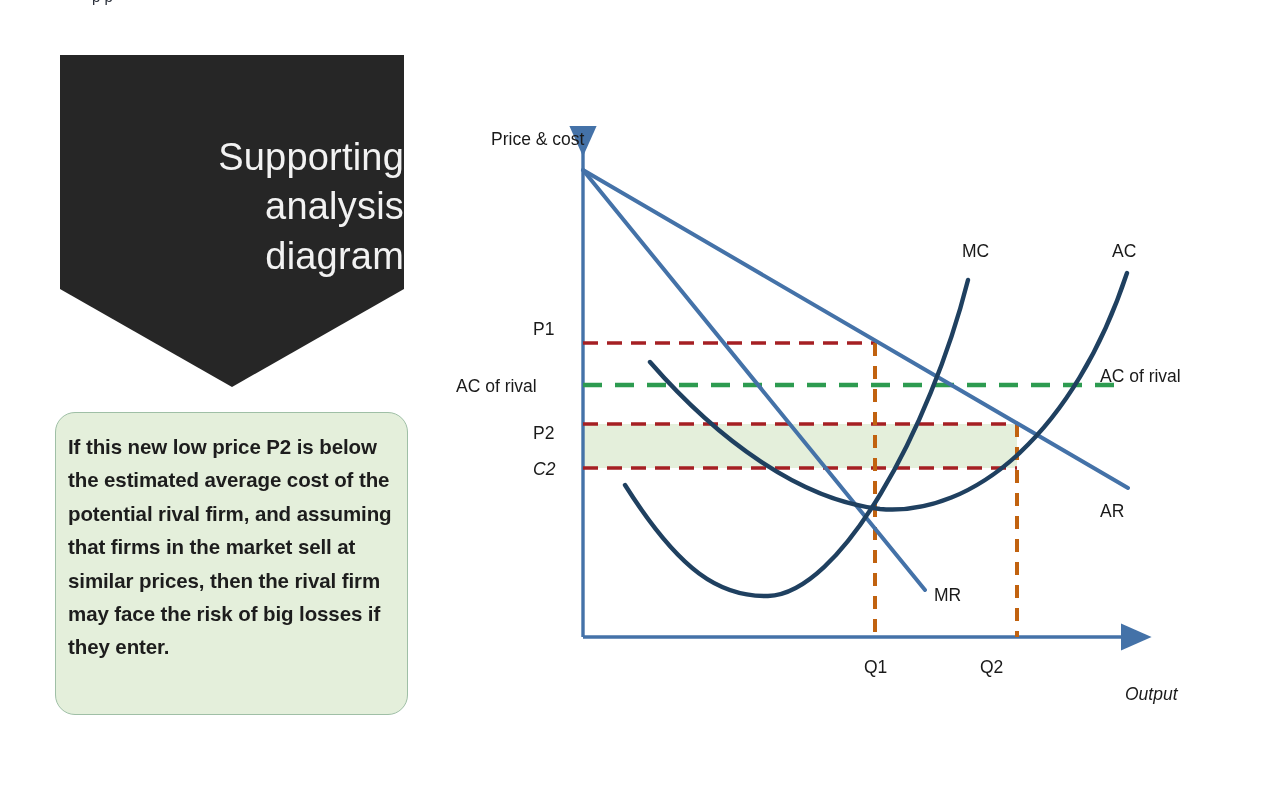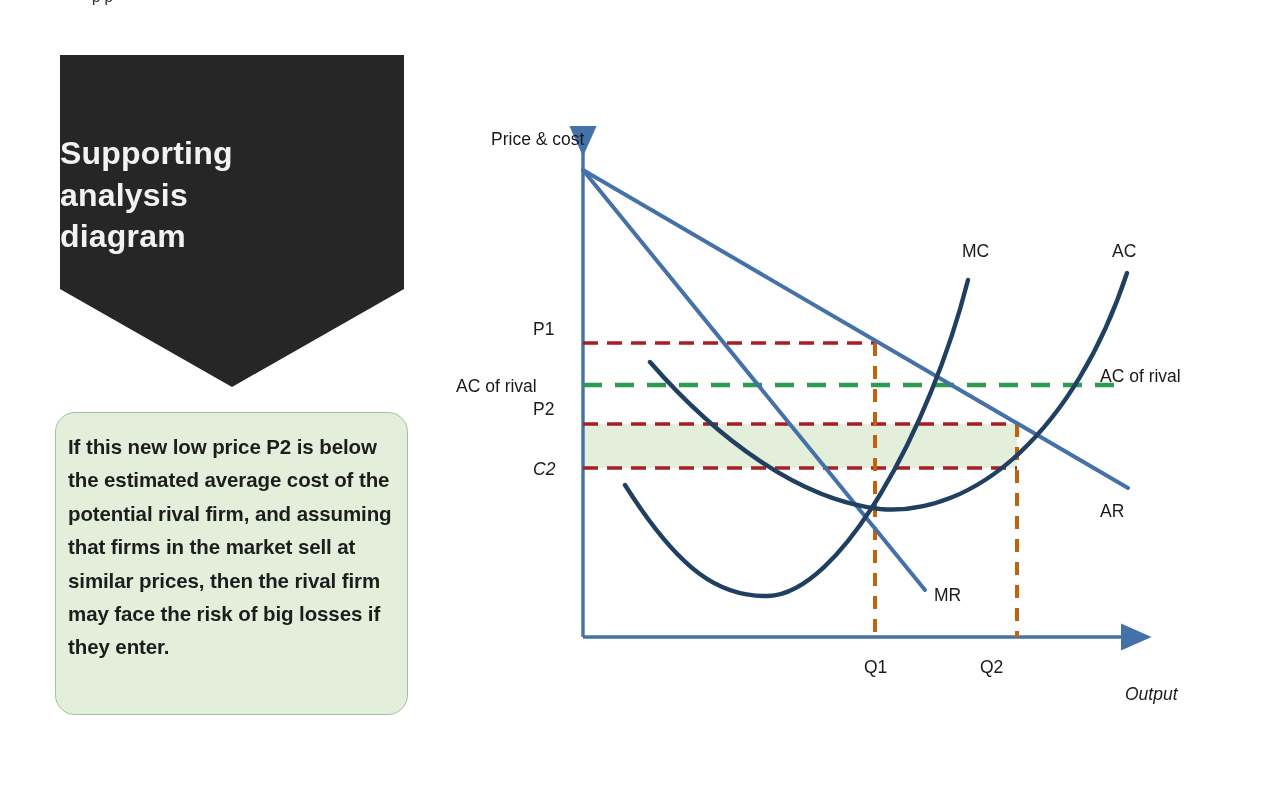--- a/index.html
+++ b/index.html
@@ -30,25 +30,25 @@
     inset: 0;
     background: #262626;
     -webkit-clip-path: polygon(0 0, 100% 0, 100% 70.5%, 50% 100%, 0 70.5%);
     clip-path: polygon(0 0, 100% 0, 100% 70.5%, 50% 100%, 0 70.5%);
   }
   #banner-text {
     position: absolute;
     left: 0;
     right: 0;
     top: 78px;
-    text-align: left;
+    text-align: right;
     color: #f2f2f2;
-    font-size: 32px;
+    font-size: 38px;
     line-height: 1.30;
-    font-weight: 700;
+    font-weight: 400;
     letter-spacing: 0.2px;
     white-space: pre-line;
     pointer-events: none;
   }
 
   
   #callout-box {
     position: absolute;
     left: 55px;
     top: 412px;
@@ -167,21 +167,21 @@
   </svg>
 
   <div class="chart-label axis-name" style="left:443px; top:129px;">Price &amp; cost</div>
 
   <div class="chart-label axis-name" style="left:1077px; top:684px;font-style:italic;">Output</div>
 
   <div class="chart-label" style="left:533px; top:319px;text-align:right;">P1</div>
 
   <div class="chart-label" style="left:456px; top:376px;">AC of rival</div>
 
-  <div class="chart-label" style="left:533px; top:399px;">P2</div>
+  <div class="chart-label" style="left:533px; top:423px;">P2</div>
 
   <div class="chart-label" style="left:533px; top:459px;font-style:italic;">C2</div>
 
   <div class="chart-label" style="left:864px; top:657px;">Q1</div>
 
   <div class="chart-label" style="left:980px; top:657px;">Q2</div>
 
   <div class="chart-label" style="left:938px; top:241px;margin-left:24px;">MC</div>
 
   <div class="chart-label" style="left:1112px; top:241px;">AC</div>

